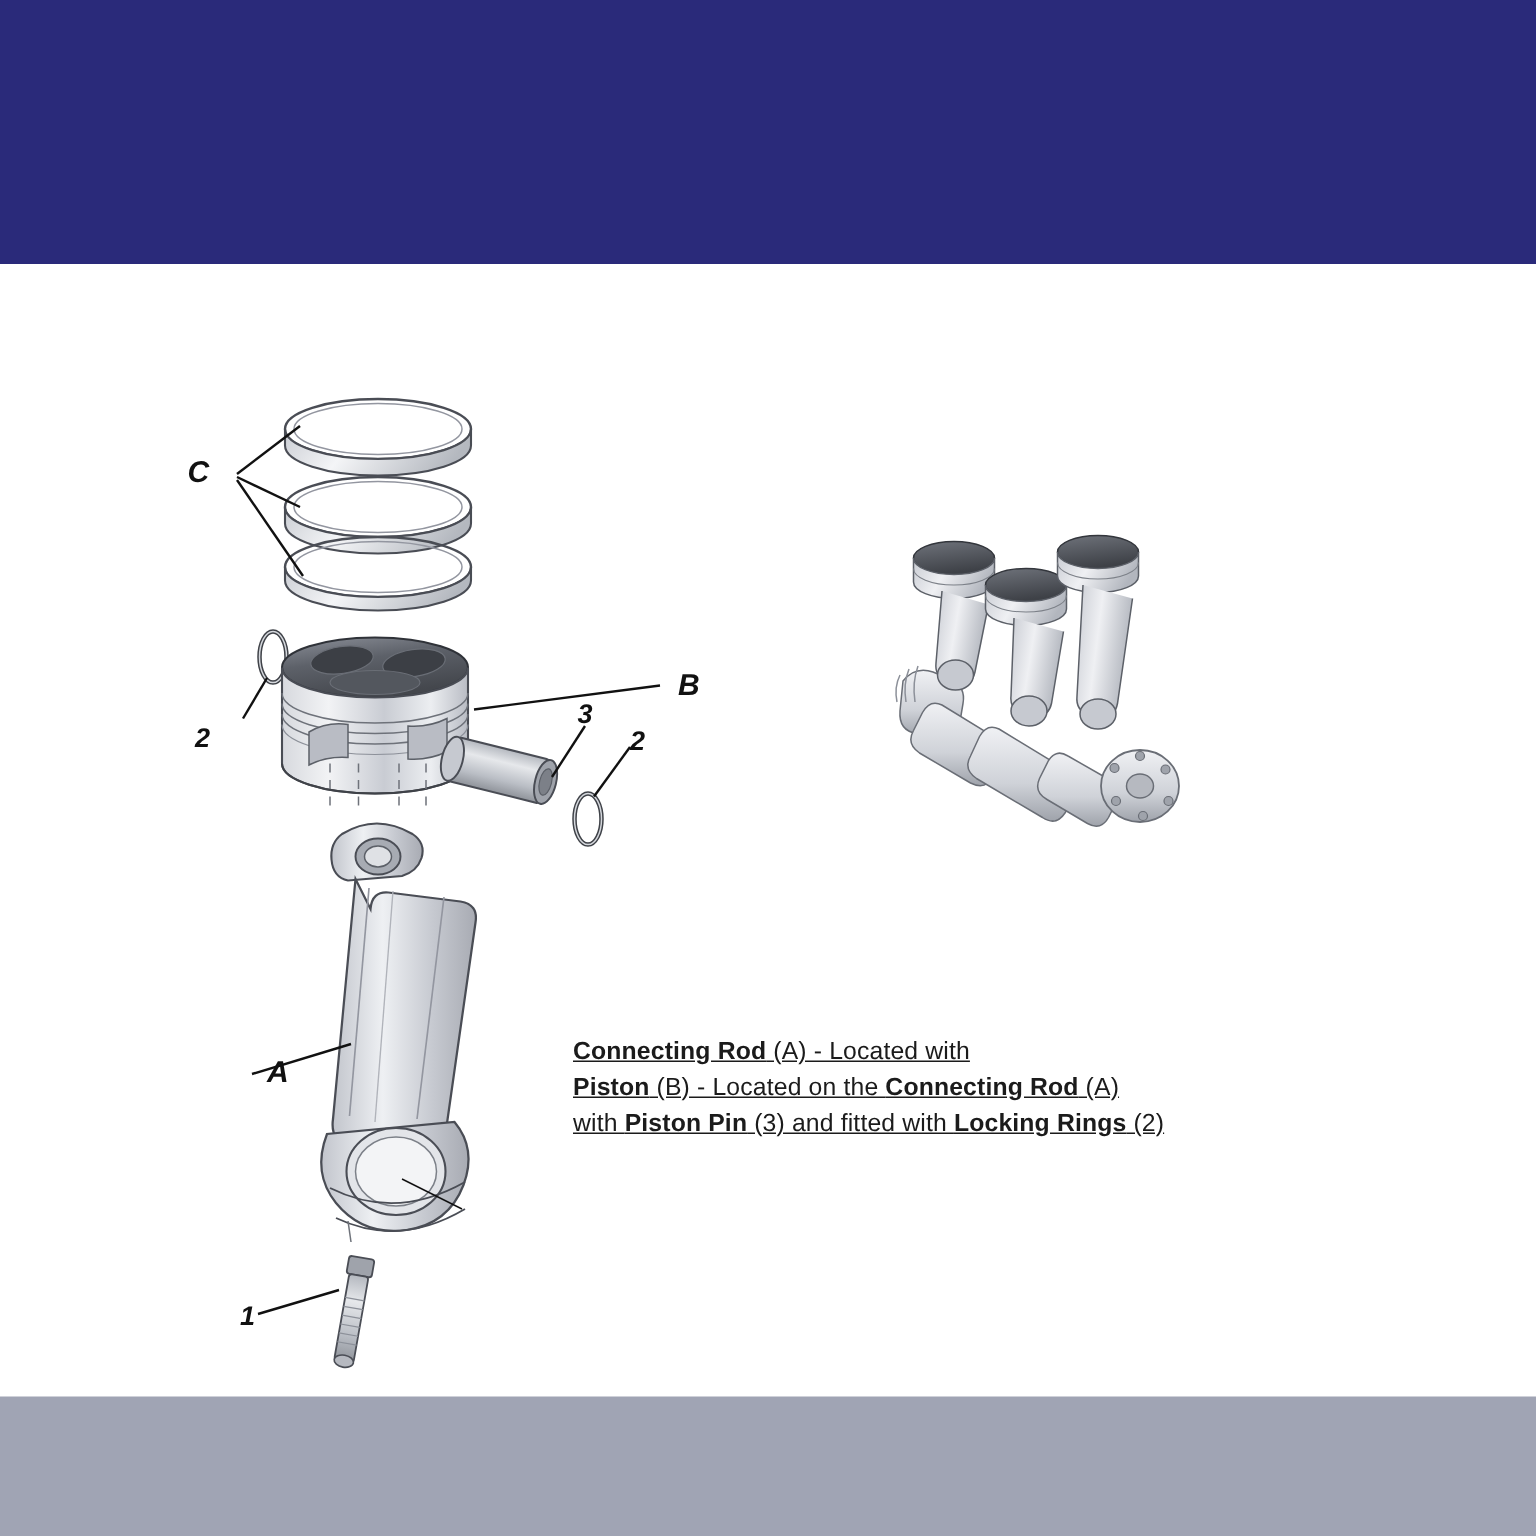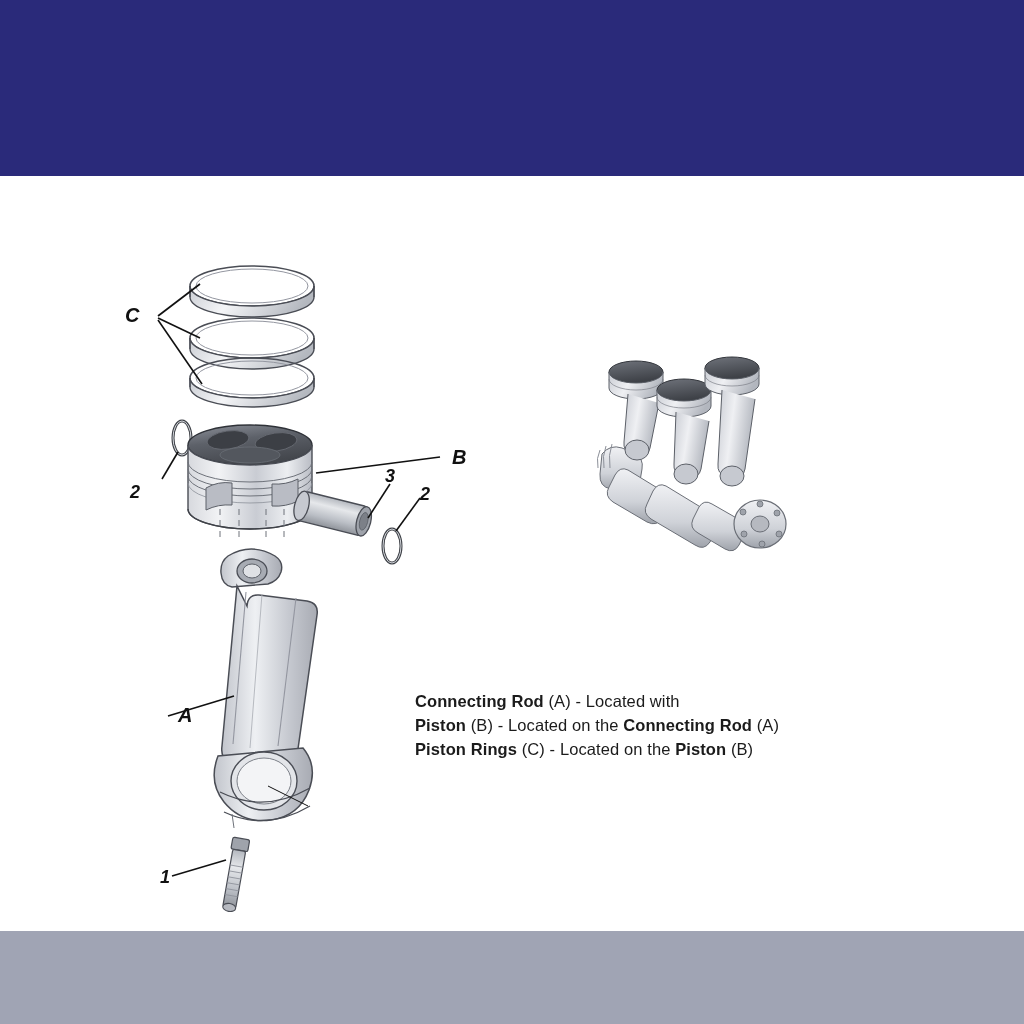--- a/index.html
+++ b/index.html
@@ -37,27 +37,28 @@
   }
   .content {
     position: absolute;
     left: 0;
     top: 176px;
     width: 1024px;
     height: 755px;
   }
   .caption {
     position: absolute;
-    left: 415px;
+    left: 382px;
     top: 513px;
     width: 470px;
     font-size: 16.5px;
     line-height: 24px;
     color: #1b1b1b;
     letter-spacing: 0.1px;
+    text-decoration: underline;
   }
   .caption .b { font-weight: bold; }
   .caption-line { white-space: nowrap; }
   .diagram-main {
     position: absolute;
     left: 100px;
     top: 50px;
     width: 380px;
     height: 700px;
   }
@@ -316,18 +317,18 @@
     </div>
 
     <div class="caption">
       <div class="caption-line">
         <span class="b">Connecting Rod</span><span> (A) - Located with</span>
       </div>
       <div class="caption-line">
         <span class="b">Piston</span><span> (B) - Located on the </span><span class="b">Connecting Rod</span><span> (A)</span>
       </div>
       <div class="caption-line">
-        <span class="b">Piston Rings</span><span> (C) - Located on the </span><span class="b">Piston</span><span> (B)</span>
+        <span>with </span><span class="b">Piston Pin</span><span> (3) and fitted with </span><span class="b">Locking Rings</span><span> (2)</span>
       </div>
     </div>
 
   </div>
 </div>
 
 </body></html>

